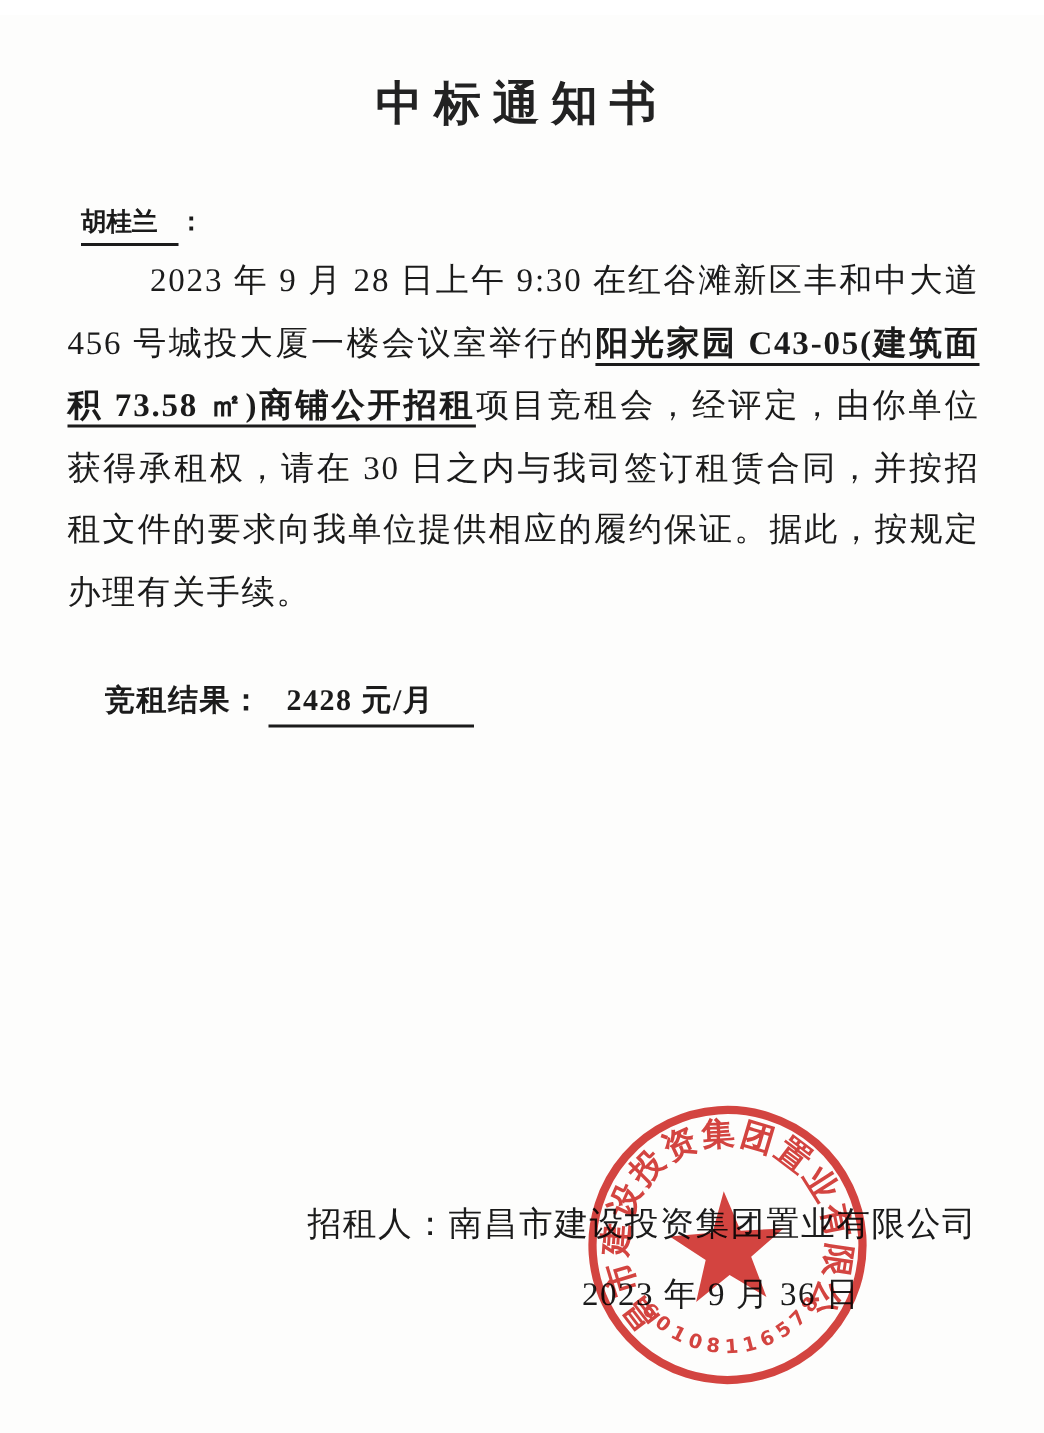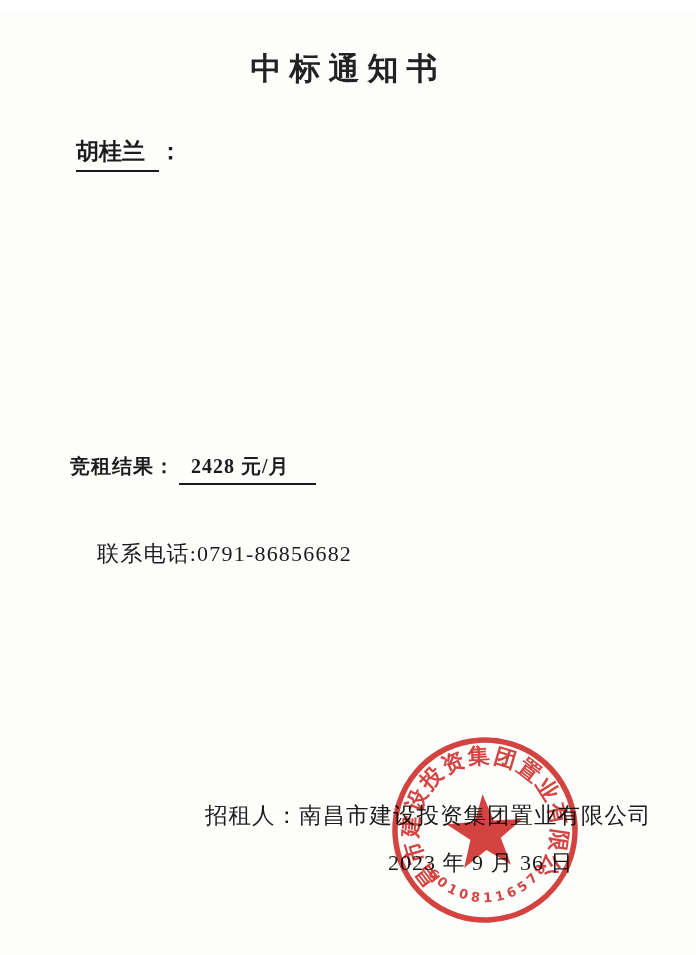--- a/index.html
+++ b/index.html
@@ -18,22 +18,22 @@
     position: absolute;
     top: 38px; left: 0; right: 0;
     text-align: center;
     font-size: 31px;
     font-weight: 700;
     letter-spacing: 8px;
     color: #222;
   }
   .recipient-line {
     position: absolute;
-    top: 126px; left: 76px;
-    font-size: 23px;
+    top: 126px; left: 54px;
+    font-size: 17px;
     font-weight: 700;
   }
   .recipient-name {
     display: inline-block;
     border-bottom: 2px solid #1b1b1b;
     padding: 0 14px 3px 0;
   }
   .body-para {
     position: absolute;
     top: 156px; left: 45px;
@@ -117,27 +117,29 @@
 <body>
 
 <div class="page">
 
   <div class="doc-title">中标通知书</div>
 
   <div class="recipient-line">
     <span class="recipient-name">胡桂兰</span><span>：</span>
   </div>
 
+  <div class="body-para">
+    <span>2023 年 9 月 28 日上午 9:30 在红谷滩新区丰和中大道456 号城投大厦一楼会议室举行的</span><span class="highlight">阳光家园 C43-05(建筑面积 73.58 ㎡)商铺公开招租</span><span>项目竞租会，经评定，由你单位获得承租权，请在 30 日之内与我司签订租赁合同，并按招租文件的要求向我单位提供相应的履约保证。据此，按规定办理有关手续。</span>
+  </div>
 
   <div class="result-line">
     <span>竞租结果：</span><span class="result-value">2428 元/月</span>
   </div>
 
   <div class="publicity-block">
-    <div class="phone-line">联系电话:0791-86856682</div>
   </div>
 
   <div class="footer-lessor">招租人：南昌市建设投资集团置业有限公司</div>
 
   <div class="footer-date">2023 年 9 月 36 日</div>
 
   <svg class="seal" viewBox="0 0 204 204" xmlns="http://www.w3.org/2000/svg">
     <defs>
       <path id="sealArcTop" d="M 58.9 153.3 A 67 67 0 1 1 145.1 153.3" fill="none"></path>
       <path id="sealArcBottom" d="M 39.6 138 A 72 72 0 0 0 164.4 138" fill="none"></path>

